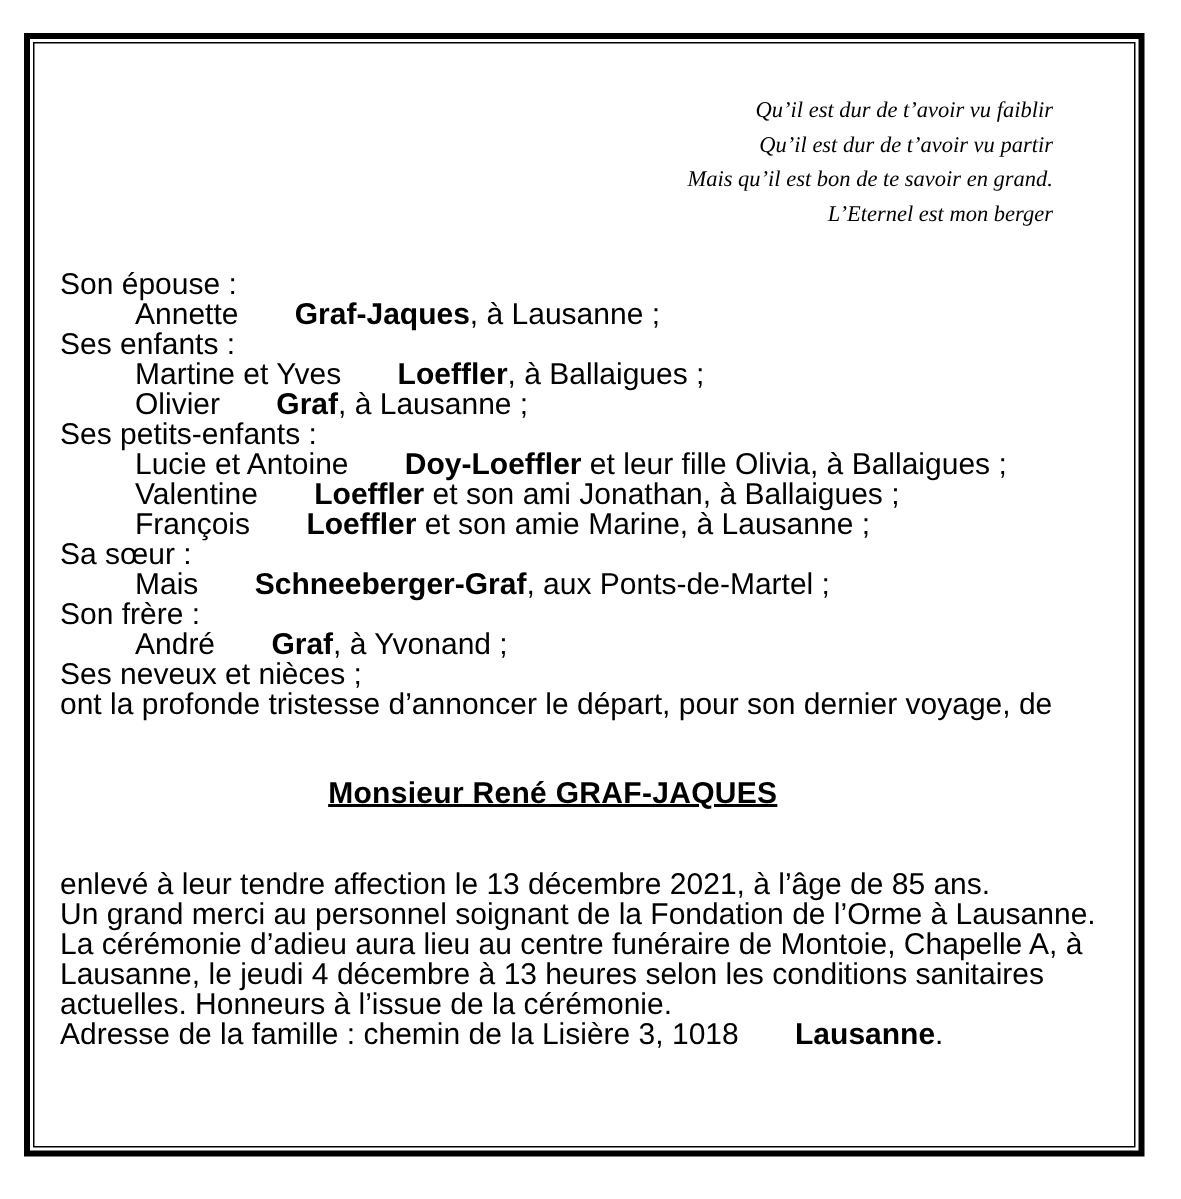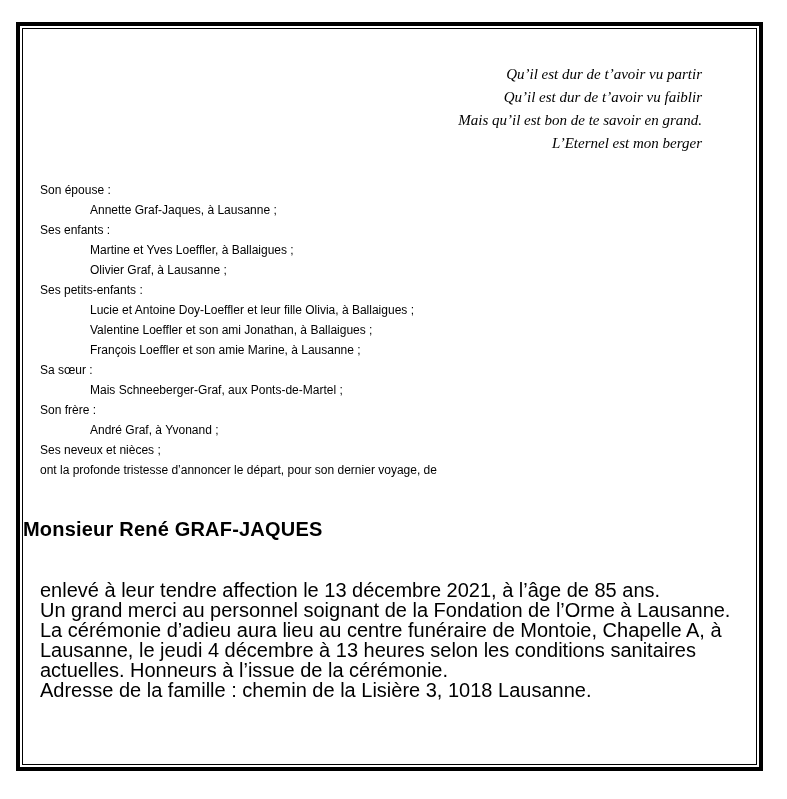--- a/index.html
+++ b/index.html
@@ -35,54 +35,57 @@
   .verse {
     margin: 34px 54px 0 0;
     text-align: right;
     font-family: "Liberation Serif", serif;
     font-style: italic;
     font-size: 15px;
     line-height: 23px;
   }
   .family {
     margin: 25px 0 0 17px;
-    font-size: 12px;
+    font-size: 20px;
     line-height: 20px;
   }
   .details {
     margin: 39px 0 0 17px;
     font-size: 20px;
     line-height: 20px;
   }
   .line {
     white-space: pre-wrap;
   }
   .line.indent {
     padding-left: 50px;
   }
   .bold {
-    font-weight: normal;
+    font-weight: bold;
+    margin-left: 32px;
   }
   .title {
     margin: 38px 42px 0 0;
+    text-align: center;
     font-size: 20px;
     line-height: 23px;
     font-weight: bold;
     letter-spacing: 0.2px;
+    text-decoration: underline;
   }
 </style>
 </head>
 <body>
 
 <div class="frame-outer">
   <div class="frame-inner">
 
     <div class="verse">
+        <div class="line"><span>Qu’il est dur de t’avoir vu faiblir</span></div>
         <div class="line"><span>Qu’il est dur de t’avoir vu partir</span></div>
-        <div class="line"><span>Qu’il est dur de t’avoir vu faiblir</span></div>
         <div class="line"><span>Mais qu’il est bon de te savoir en grand.</span></div>
         <div class="line"><span>L’Eternel est mon berger</span></div>
       </div>
 
     <div class="family">
         <div class="line"><span>Son épouse :</span></div>
         <div class="line indent"><span>Annette </span><span class="bold">Graf-Jaques</span><span>, à Lausanne ;</span></div>
         <div class="line"><span>Ses enfants :</span></div>
         <div class="line indent"><span>Martine et Yves </span><span class="bold">Loeffler</span><span>, à Ballaigues ;</span></div>
         <div class="line indent"><span>Olivier </span><span class="bold">Graf</span><span>, à Lausanne ;</span></div>

